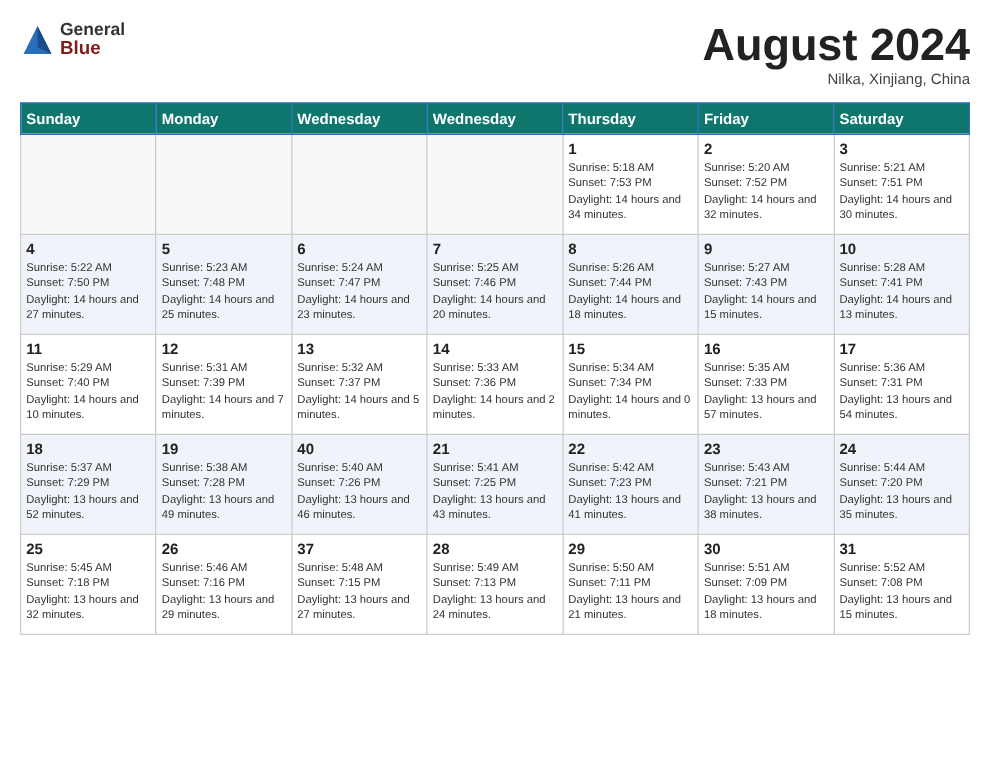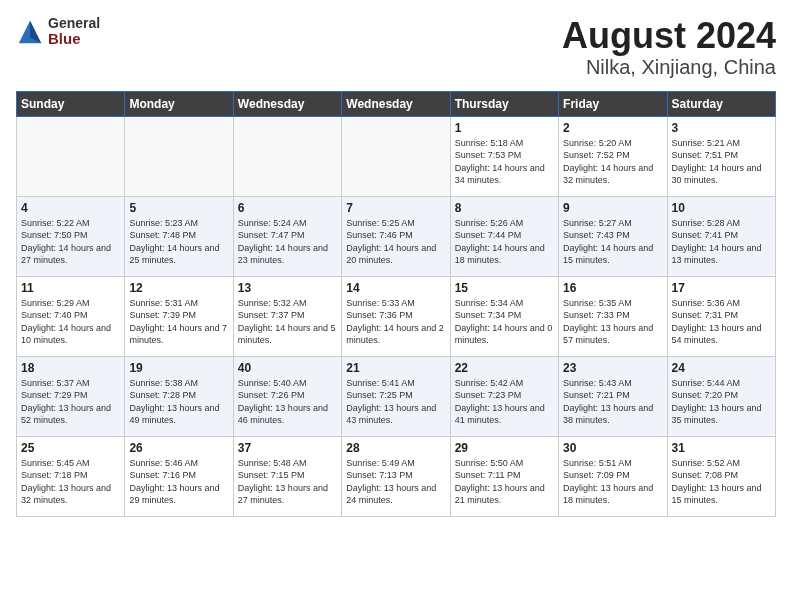--- a/index.html
+++ b/index.html
@@ -43,30 +43,30 @@
     .title-block {
       text-align: right;
     }
     .month-year {
       font-size: 36px;
       font-weight: bold;
       color: #222;
       line-height: 1.1;
     }
     .location {
-      font-size: 20px;
+      font-size: 12px;
       color: #444;
     }
     table {
       width: 100%;
       border-collapse: collapse;
       table-layout: fixed;
     }
     th {
-      background-color: #404040;
+      background-color: #0f766e;
       color: #fff;
       font-size: 12px;
       font-weight: bold;
       padding: 5px 4px;
       text-align: left;
       border: 1px solid #2a6ebb;
     }
     td {
       border: 1px solid #ccc;
       vertical-align: top;

